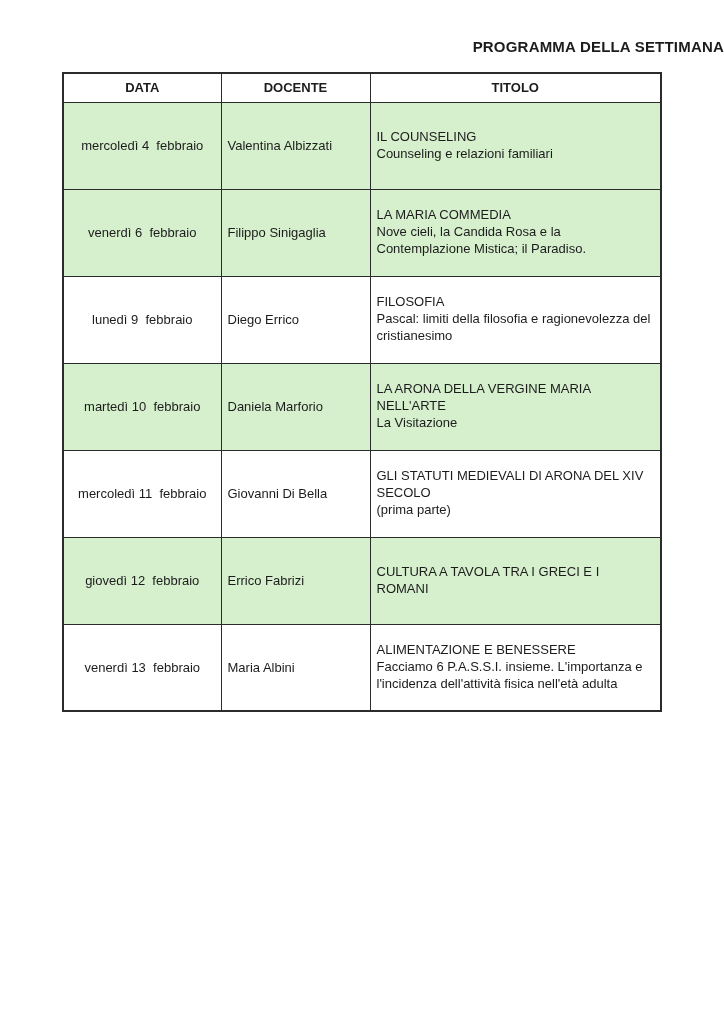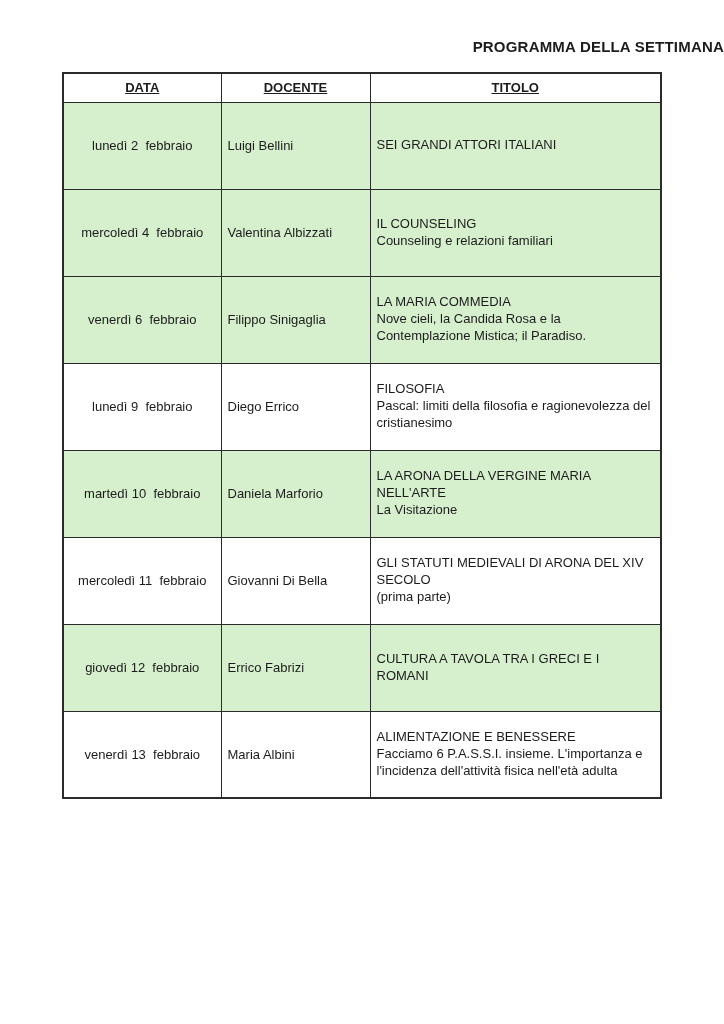--- a/index.html
+++ b/index.html
@@ -35,21 +35,20 @@
     font-size: 13px;
     vertical-align: middle;
   }
   .program thead tr { height: 29px; }
   .program tbody tr { height: 87px; }
 
   .program th {
     font-weight: bold;
     text-align: center;
     padding: 4px 4px;
-    text-decoration: underline;
   }
   td.cell-date {
     text-align: center;
     white-space: pre-wrap;
     padding: 2px 4px;
   }
   td.cell-docente {
     text-align: left;
     padding: 2px 6px;
   }
@@ -83,25 +82,20 @@
     </colgroup>
     <thead>
       <tr>
         <th>DATA</th>
         <th>DOCENTE</th>
         <th>TITOLO</th>
       </tr>
     </thead>
     <tbody>
       <tr class="green">
-        <td class="cell-date">lunedì 2  febbraio</td>
-        <td class="cell-docente">Luigi Bellini</td>
-        <td class="cell-titolo">SEI GRANDI ATTORI ITALIANI</td>
-      </tr>
-      <tr class="green">
         <td class="cell-date">mercoledì 4  febbraio</td>
         <td class="cell-docente">Valentina Albizzati</td>
         <td class="cell-titolo">IL COUNSELING
 Counseling e relazioni familiari</td>
       </tr>
       <tr class="green">
         <td class="cell-date">venerdì 6  febbraio</td>
         <td class="cell-docente">Filippo Sinigaglia</td>
         <td class="cell-titolo">LA MARIA COMMEDIA
 Nove cieli, la Candida Rosa e la Contemplazione Mistica; il Paradiso.</td>

